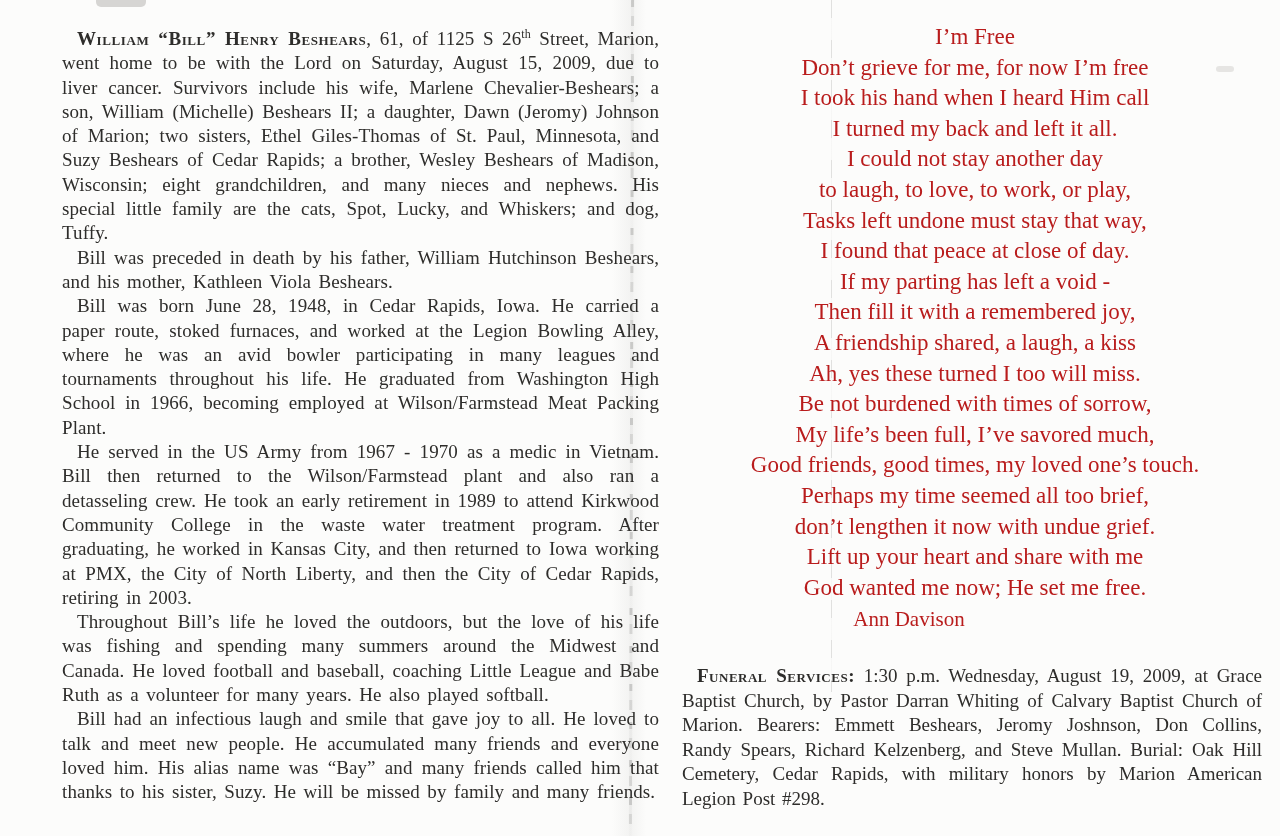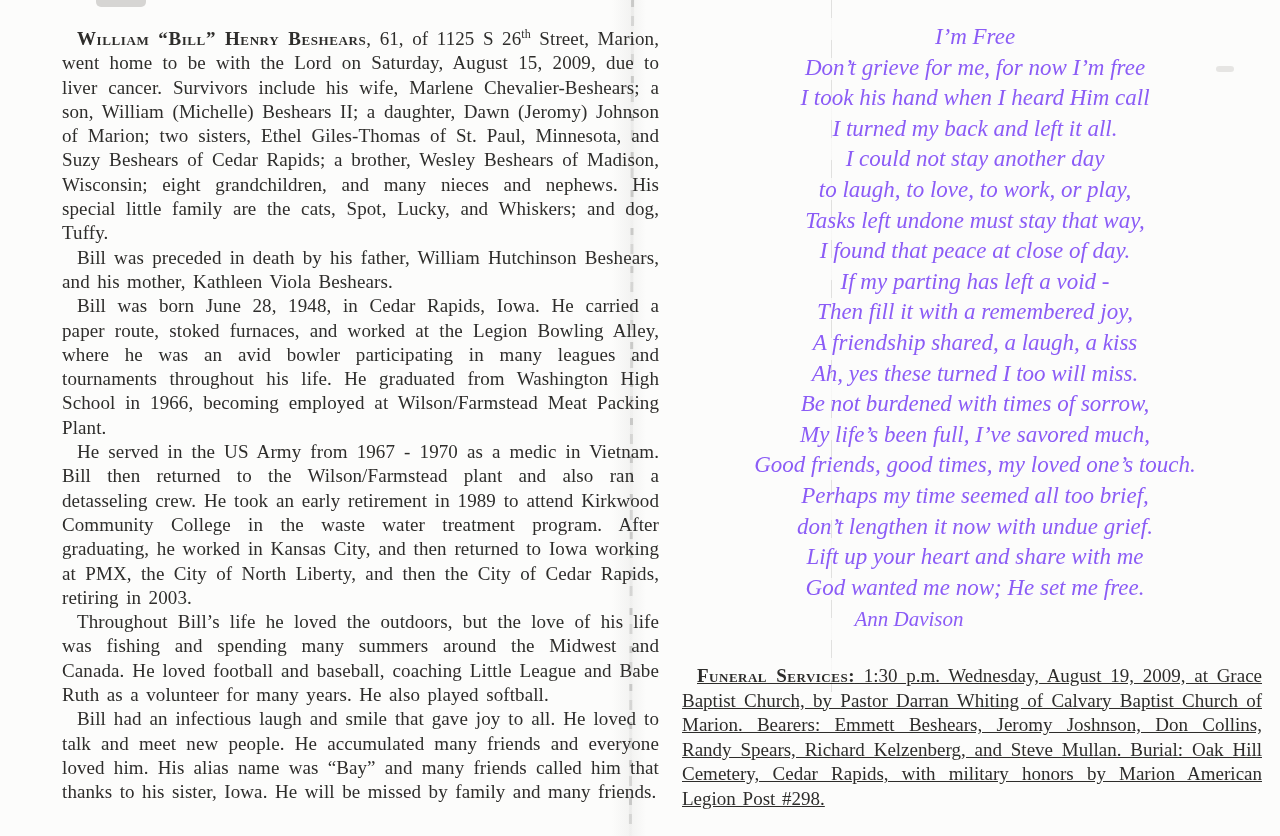--- a/index.html
+++ b/index.html
@@ -45,24 +45,23 @@
     line-height: 0;
   }
 
   
   .poem-column {
     position: absolute;
     left: 672px;
     top: 22px;
     width: 606px;
     text-align: center;
-    font-style: italic;
     font-size: 23px;
     line-height: 30.6px;
-    color: #8b5cf6;
+    color: #b91c1c;
   }
   .poem-line { white-space: nowrap; }
   .poem-attribution {
     text-align: center;
     padding-right: 132px;
     font-size: 21px;
     margin-top: 1px;
   }
 
   
@@ -70,21 +69,20 @@
     position: absolute;
     left: 682px;
     top: 664px;
     width: 580px;
     font-size: 19px;
     line-height: 24.6px;
     text-align: justify;
     word-spacing: 2px;
     text-indent: 15px;
     margin: 0;
-    text-decoration: underline;
   }
   .smallcaps-label {
     font-weight: bold;
     font-variant: small-caps;
     letter-spacing: 0.5px;
   }
 
   
   .fold-line-main {
     position: absolute;
@@ -152,21 +150,21 @@
   <div class="crease-line"></div>
   <div class="smudge-top"></div>
   <div class="smudge-right"></div>
 
   <div class="obituary-column">
     <p><span class="smallcaps-name">William “Bill” Henry Beshears</span><span>, 61, of  1125 S 26</span><sup class="ord">th</sup><span> Street, Marion, went home to be with the Lord on Saturday, August 15, 2009, due to liver cancer. Survivors include his wife, Marlene Chevalier-Beshears; a son, William (Michelle) Beshears II; a daughter, Dawn (Jeromy) Johnson of Marion; two sisters, Ethel Giles-Thomas of St. Paul, Minnesota, and Suzy Beshears of Cedar Rapids; a brother, Wesley Beshears of Madison, Wisconsin; eight grandchildren, and many nieces and nephews. His special little family are the cats, Spot, Lucky, and Whiskers; and dog, Tuffy.</span></p>
     <p>Bill was preceded in death by his father, William Hutchinson Beshears, and his mother, Kathleen Viola Beshears.</p>
     <p>Bill was born June 28, 1948, in Cedar Rapids, Iowa. He carried a paper route, stoked furnaces, and worked at the Legion Bowling Alley, where he was an avid bowler participating in many leagues and tournaments throughout his life. He graduated from Washington High School in 1966, becoming employed at Wilson/Farmstead Meat Packing Plant.</p>
     <p>He served in the US Army from 1967 - 1970 as a medic in Vietnam. Bill then returned to the Wilson/Farmstead plant and also ran a detasseling crew. He took an early retirement in 1989 to attend Kirkwood Community College in the waste water treatment program. After graduating, he worked in Kansas City, and then returned to Iowa working at PMX, the City of North Liberty, and then the City of Cedar Rapids, retiring in 2003.</p>
     <p>Throughout Bill’s life he loved the outdoors, but the love of his life was fishing and spending many summers around the Midwest and Canada. He loved football and baseball, coaching Little League and Babe Ruth as a volunteer for many years.  He also played softball.</p>
-    <p>Bill had an infectious laugh and smile that gave joy to all.  He loved to talk and meet new people. He accumulated many friends and everyone loved him. His alias name was “Bay” and many friends called him that thanks to his sister, Iowa. He will be missed by family and many friends.</p>
+    <p>Bill had an infectious laugh and smile that gave joy to all.  He loved to talk and meet new people. He accumulated many friends and everyone loved him. His alias name was “Bay” and many friends called him that thanks to his sister, Suzy. He will be missed by family and many friends.</p>
   </div>
 
   <div class="poem-column">
     <div class="poem-line">I’m Free</div>
     <div class="poem-line">Don’t grieve for me, for now I’m free</div>
     <div class="poem-line">I took his hand when I heard Him call</div>
     <div class="poem-line">I turned my back and left it all.</div>
     <div class="poem-line">I could not stay another day</div>
     <div class="poem-line">to laugh, to love, to work, or play,</div>
     <div class="poem-line">Tasks left undone must stay that way,</div>

